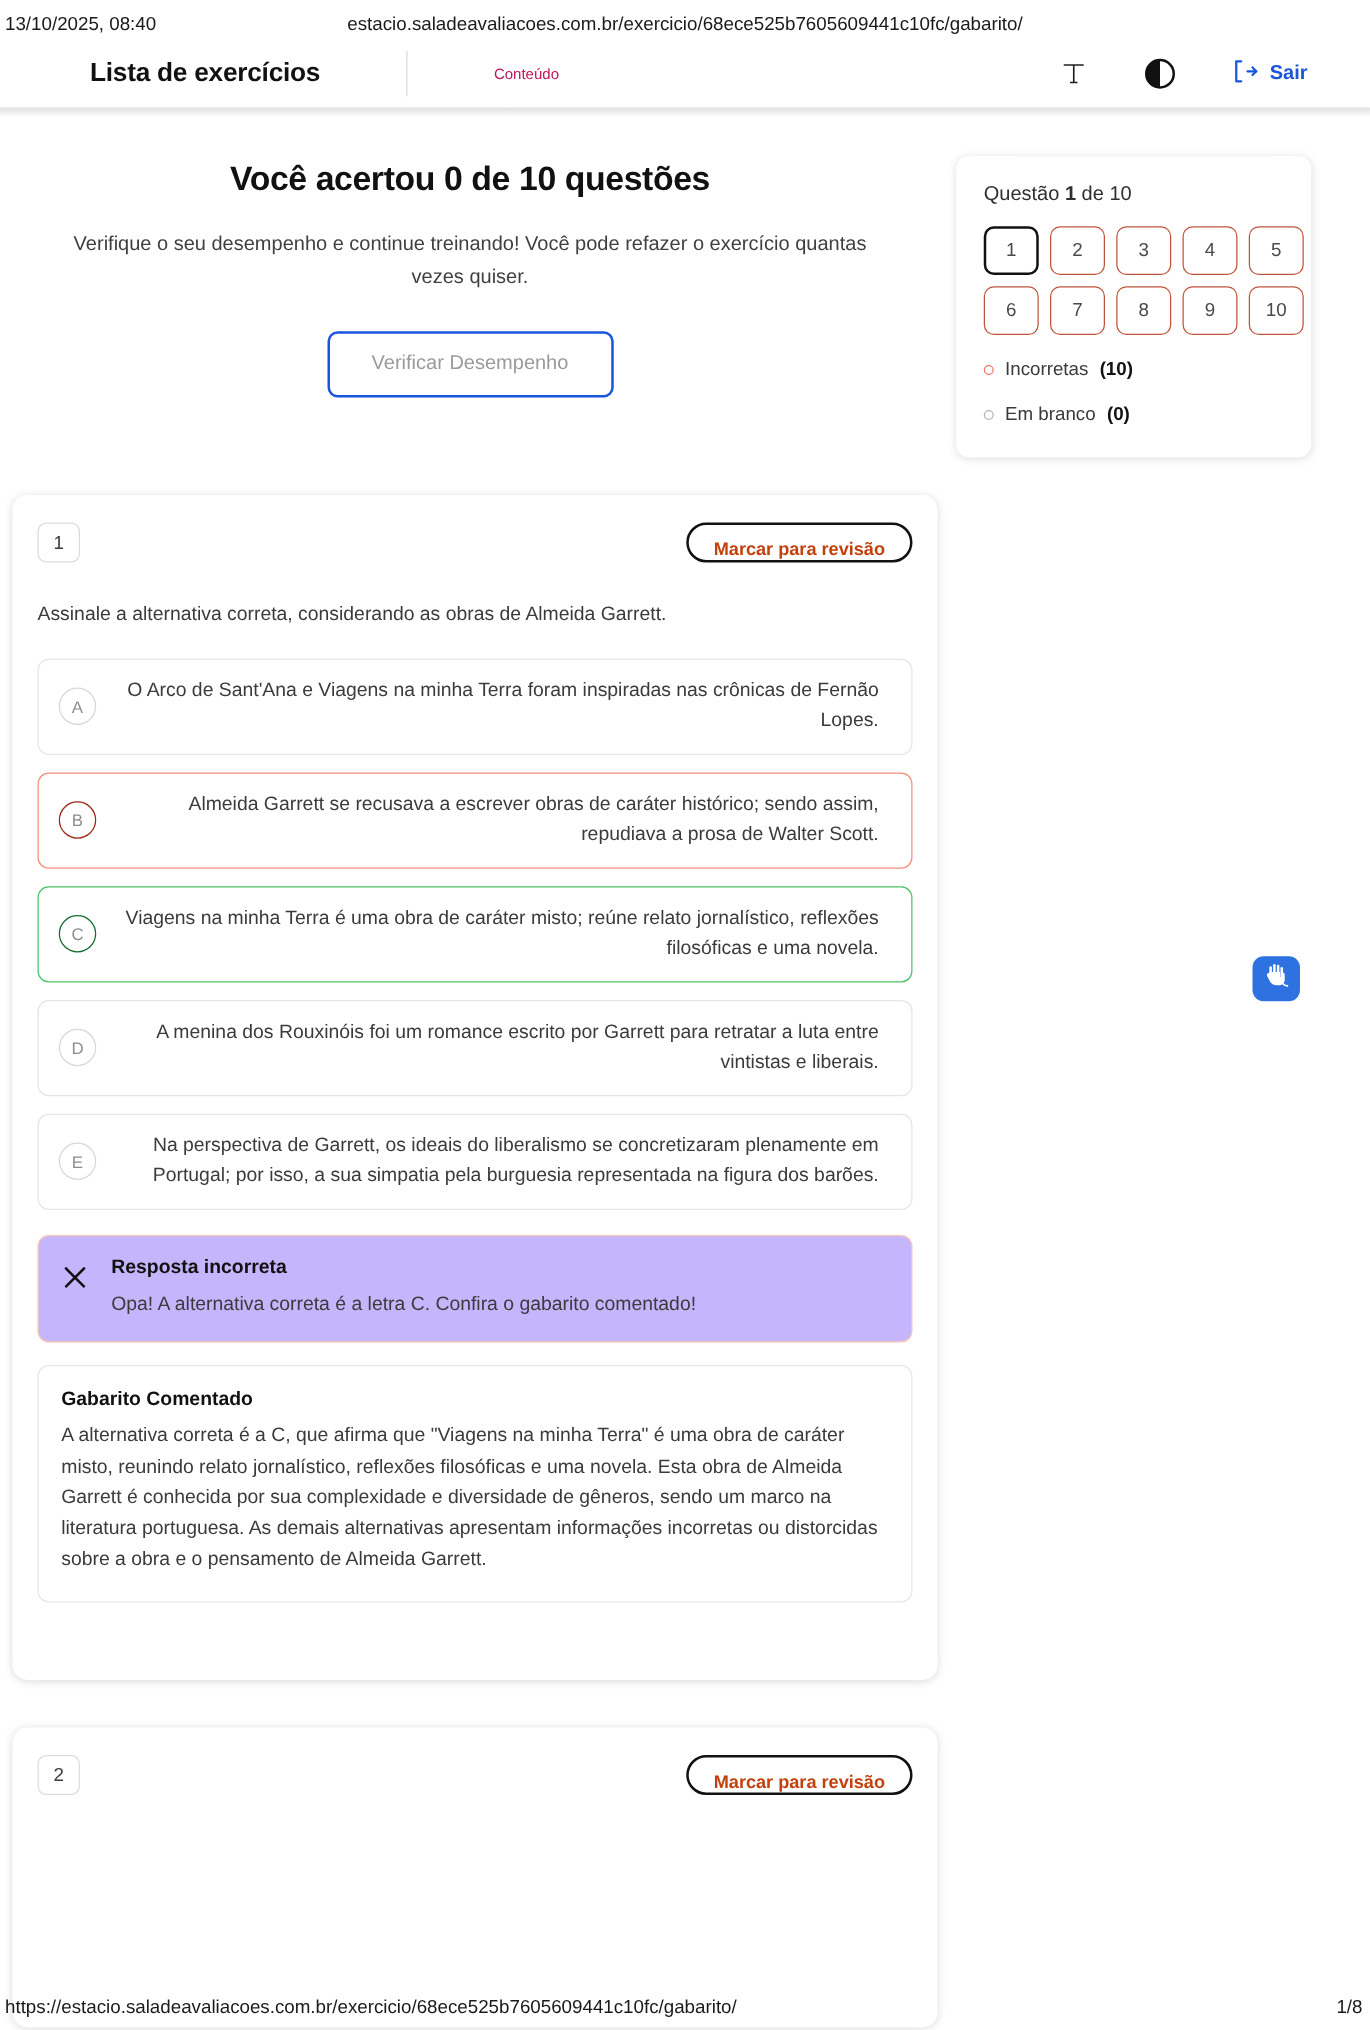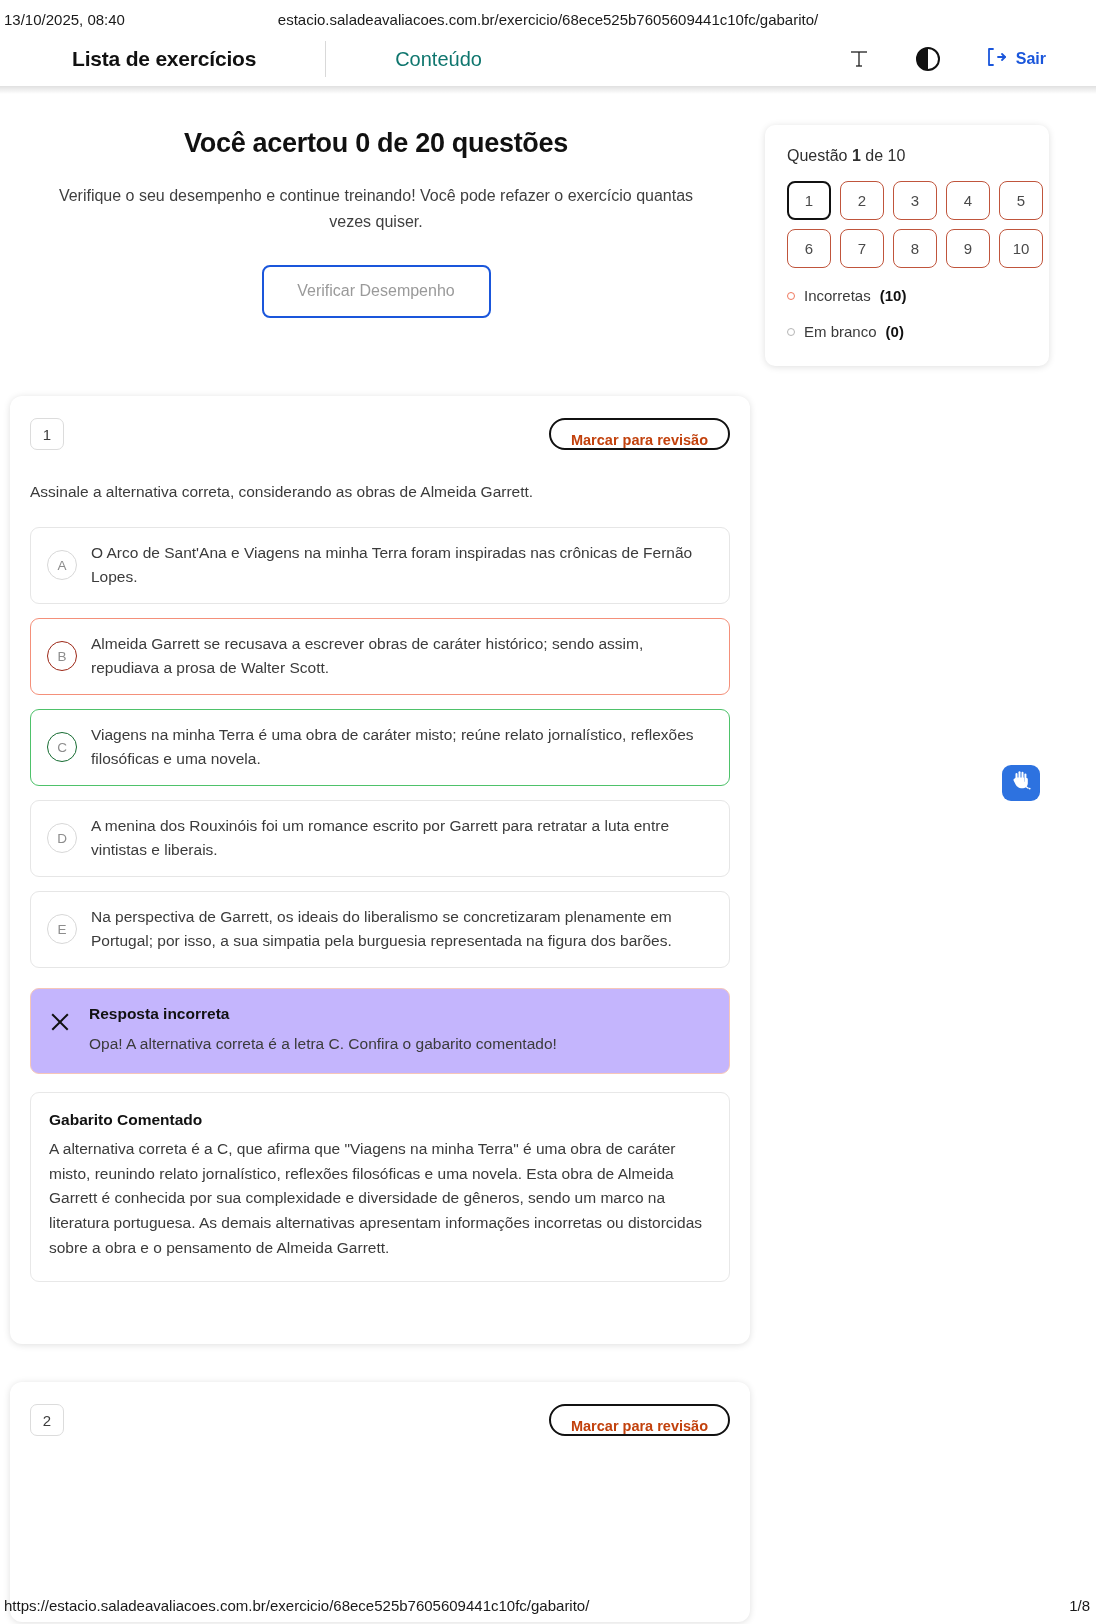--- a/index.html
+++ b/index.html
@@ -46,22 +46,22 @@
     margin-left: 72px;
     letter-spacing: -0.2px;
   }
   .header-div {
     width: 1px;
     height: 36px;
     background: #d9d9d9;
     margin: 0 22px;
   }
   .nav-link {
-    font-size: 20px;
-    color: #0f766e;
+    font-size: 12px;
+    color: #be185d;
   }
   .header-tools {
     margin-left: auto;
     display: flex;
     align-items: center;
     gap: 44px;
     padding-right: 50px;
   }
   .tool-icon { display: flex; align-items: center; justify-content: center; }
   .logout {
@@ -237,21 +237,21 @@
     border-radius: 50%;
     border: 1px solid #d8d8d8;
     display: flex; align-items: center; justify-content: center;
     font-size: 13.5px;
     color: #8d8d8d;
   }
   .opt.wrong .opt-letter { border: 1.6px solid #9c2716; }
   .opt.right .opt-letter { border: 1.6px solid #156b31; }
   .opt-text {
     flex: 1;
-    text-align: left;
+    text-align: right;
     font-size: 15.5px;
     line-height: 1.58;
     color: #3b3b3b;
     padding-right: 10px;
   }
 
   .feedback {
     border: 1px solid #f6c6b8;
     background: #c4b5fd;
     border-radius: 9px;
@@ -355,21 +355,21 @@
           <path d="M17 8 L20 11 L17 14"></path>
         </svg>
       </span>
       <span>Sair</span>
     </span>
   </div>
 </div>
 <div class="header-shadow"></div>
 
 <div class="result">
-  <h1>Você acertou 0 de 20 questões</h1>
+  <h1>Você acertou 0 de 10 questões</h1>
   <p>Verifique o seu desempenho e continue treinando! Você pode refazer o exercício quantas vezes quiser.</p>
   <button class="btn-perf">Verificar Desempenho</button>
 </div>
 
 <div class="side-panel">
   <div class="side-title">
     <span>Questão</span>
     <b>1</b>
     <span>de 10</span>
   </div>

